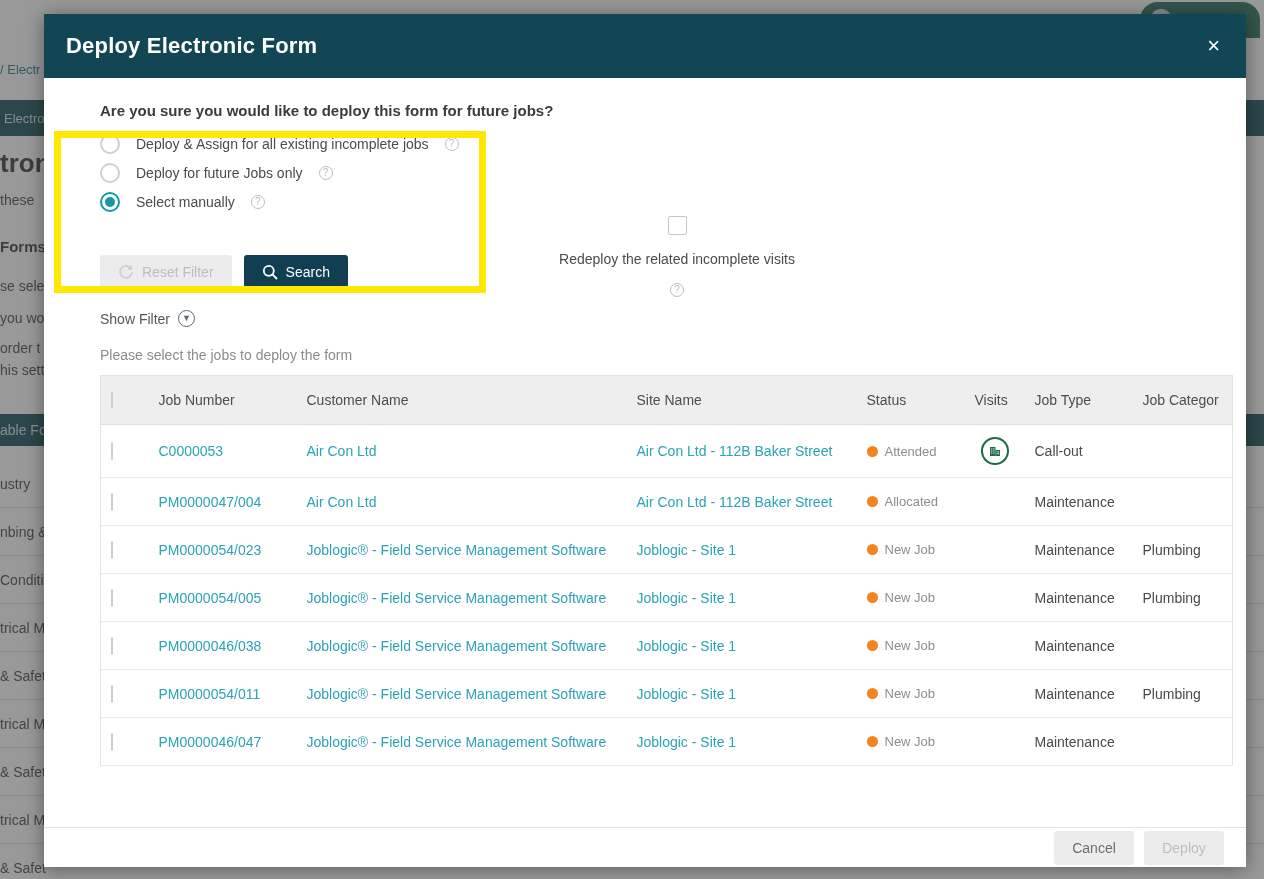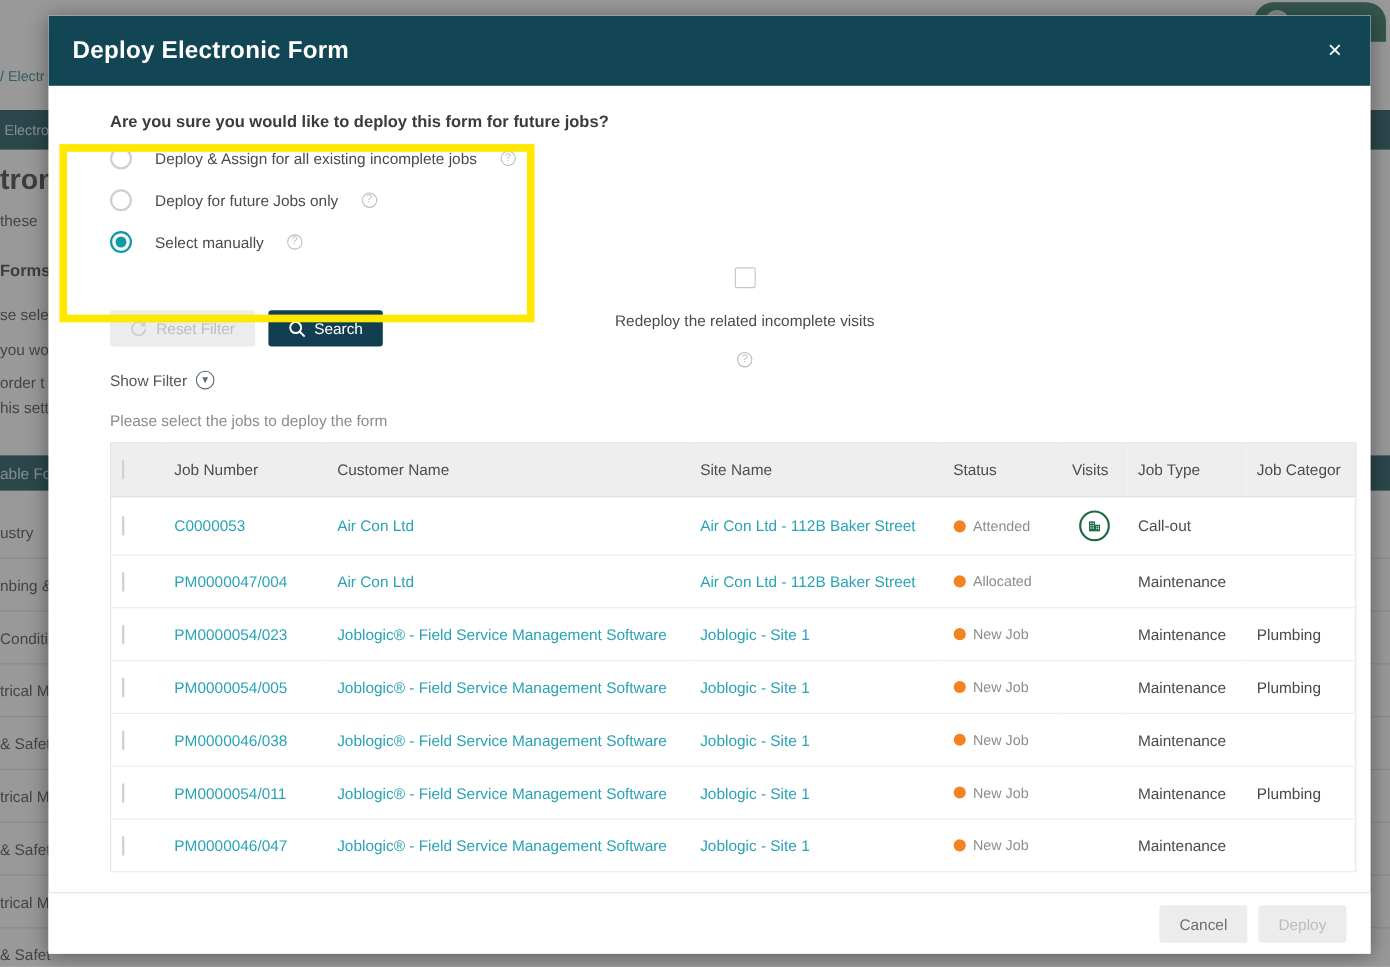--- a/index.html
+++ b/index.html
@@ -116,21 +116,21 @@
     margin: 0 0 10px 0;
   }
   .confirm-note {
     font-size: 14px; color: #555; margin: 0 0 6px 0;
   }
 
   
   .radio-group { margin: 6px 0 8px 0; }
   .radio-row {
     display: flex; align-items: center;
-    height: 29px; gap: 21px; margin-top: 9px;
+    height: 29px; gap: 16px;
   }
   .radio-row.indent { padding-left: 30px; flex-direction: column; }
   .radio-ctl {
     width: 20px; height: 20px; border-radius: 50%;
     border: 2px solid #cfcfcf; background: #fff;
     flex: 0 0 auto; cursor: pointer;
     display: flex; align-items: center; justify-content: center;
   }
   .radio-ctl.selected { border-color: #109aa8; }
   .radio-ctl.selected::after {
@@ -237,21 +237,21 @@
     display: inline-flex; align-items: center; justify-content: center;
     font-size: 15px; line-height: 1;
   }
   .row-chk {
     width: 19px; height: 19px; border-radius: 2px;
     border: 1px solid #cfcfcf; background: #fff; cursor: pointer;
   }
 
   
   #modal-footer {
-    flex: 0 0 auto; height: 56px;
+    flex: 0 0 auto; height: 40px;
     border-top: 1px solid #e2e2e2;
     background: #fff;
     display: flex; align-items: center; justify-content: flex-end;
     gap: 10px; padding: 0 22px;
   }
   .btn-cancel { background: #ececec; color: #6e6e6e; min-width: 80px; height: 34px; }
   .btn-deploy { background: #ececec; color: #bdbdbd; min-width: 80px; height: 34px; cursor: default; }
 
   
   #highlight-box {

